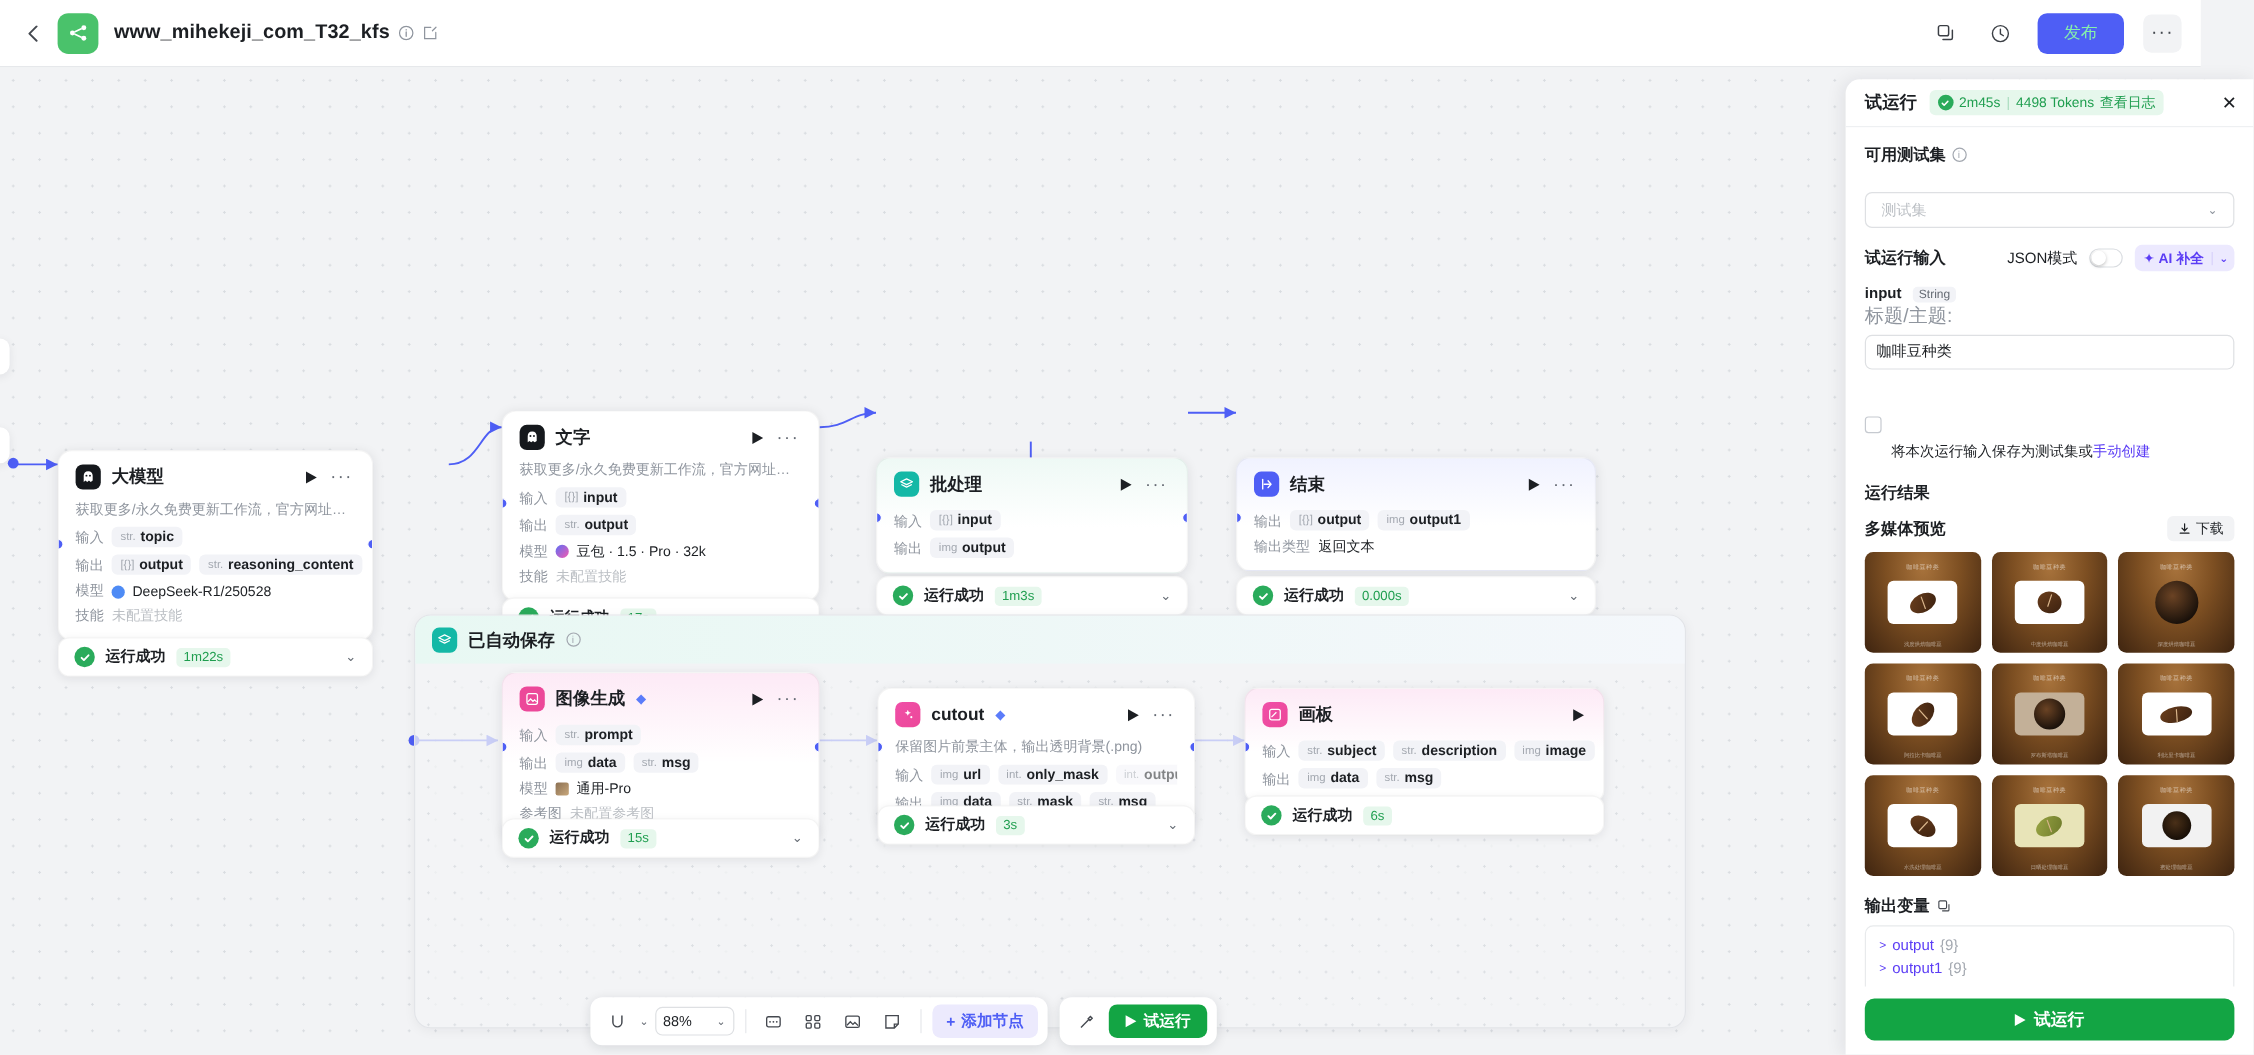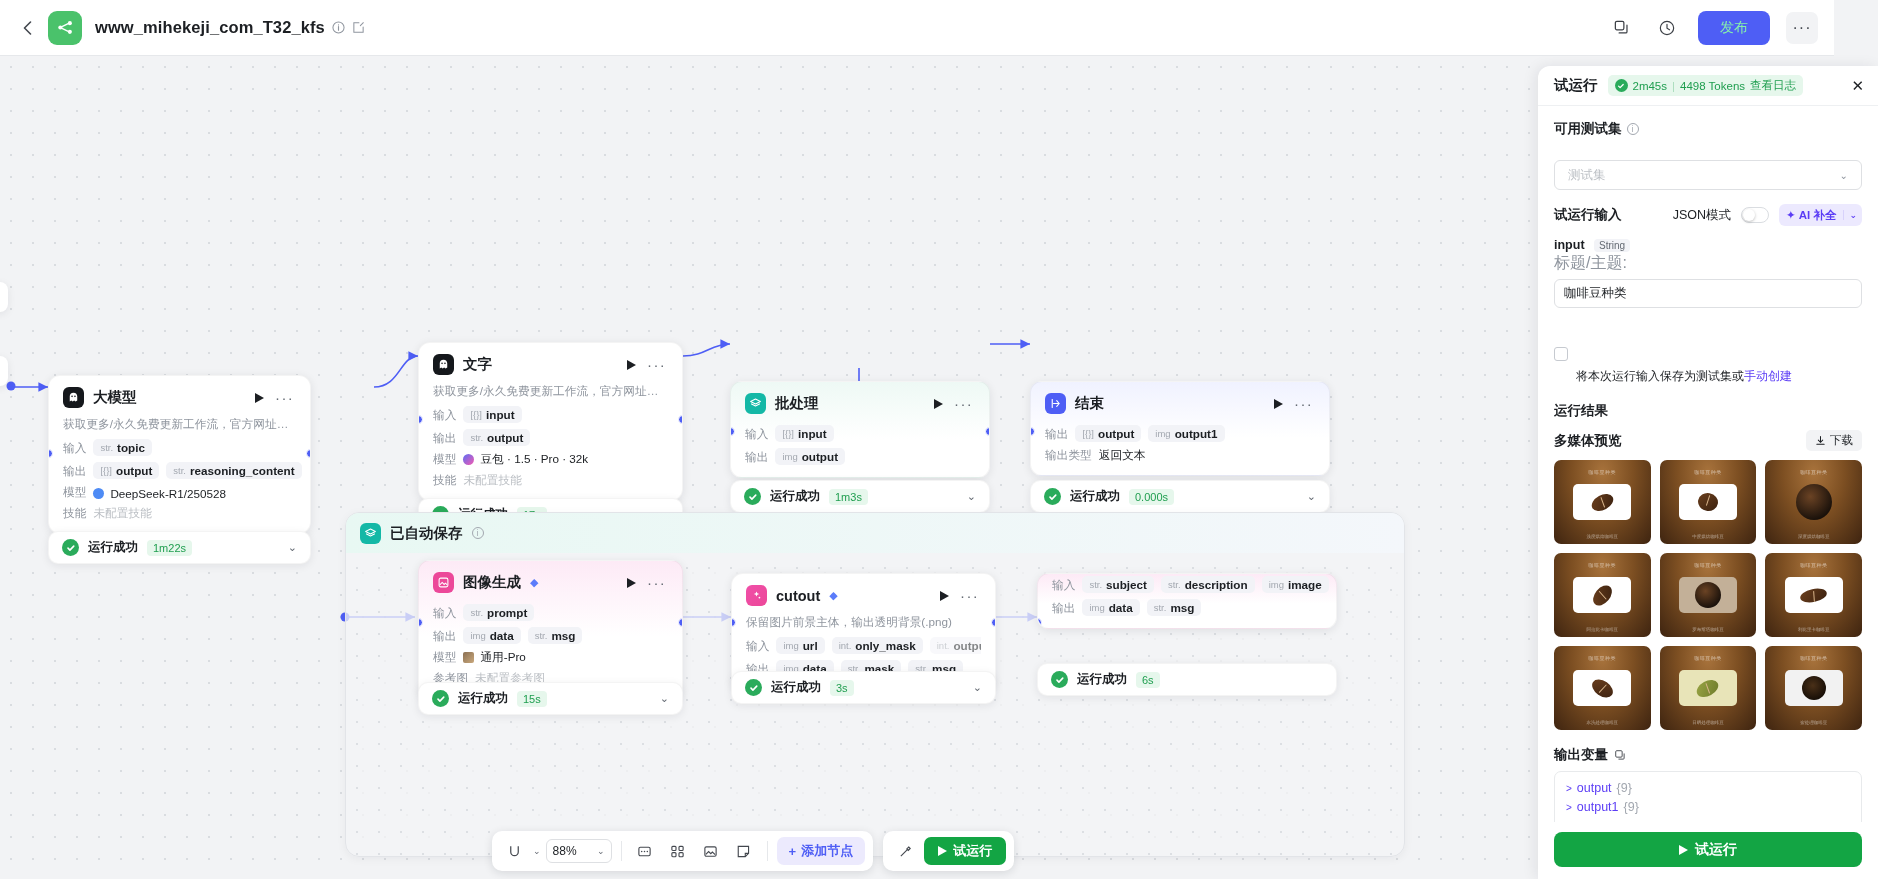--- a/index.html
+++ b/index.html
@@ -710,20 +710,32 @@
           <svg viewBox="0 0 12 12" fill="none">
             <path d="M2.4 6.2l2.3 2.3 4.6-4.8" stroke="#fff" stroke-width="1.9" stroke-linecap="round" stroke-linejoin="round"></path>
           </svg>
         </span>
       <span class="status-text">运行成功</span>
       <span class="dur">3s</span>
       <span class="chev">⌄</span>
     </div>
 
     <div class="node" style="left:1037px; top:517px; width:300px; background:linear-gradient(180deg,#fdeaf6,#fff 55%);">
+      <div class="node-hd">
+        <span class="node-ico" style="background:linear-gradient(135deg,#f04fa8,#ec4899)">
+          <svg width="13" height="13" viewBox="0 0 16 16" fill="none" stroke="#fff" stroke-width="1.3">
+              <rect x="2.6" y="2.6" width="10.8" height="10.8" rx="2"></rect>
+              <path d="M4.4 10.6l5-5"></path>
+            </svg>
+        </span>
+        <span class="node-name">画板</span>
+        <span class="node-hd-right">
+          <span class="play-tri"></span>
+        </span>
+      </div>
       <div class="node-body" style="padding-top:2px; overflow:hidden">
         <div class="prow">
           <span class="plabel">输入</span>
           <span class="ptag">
             <span class="ptype">str.</span>
             <span>subject</span>
           </span>
           <span class="ptag">
             <span class="ptype">str.</span>
             <span>description</span>

